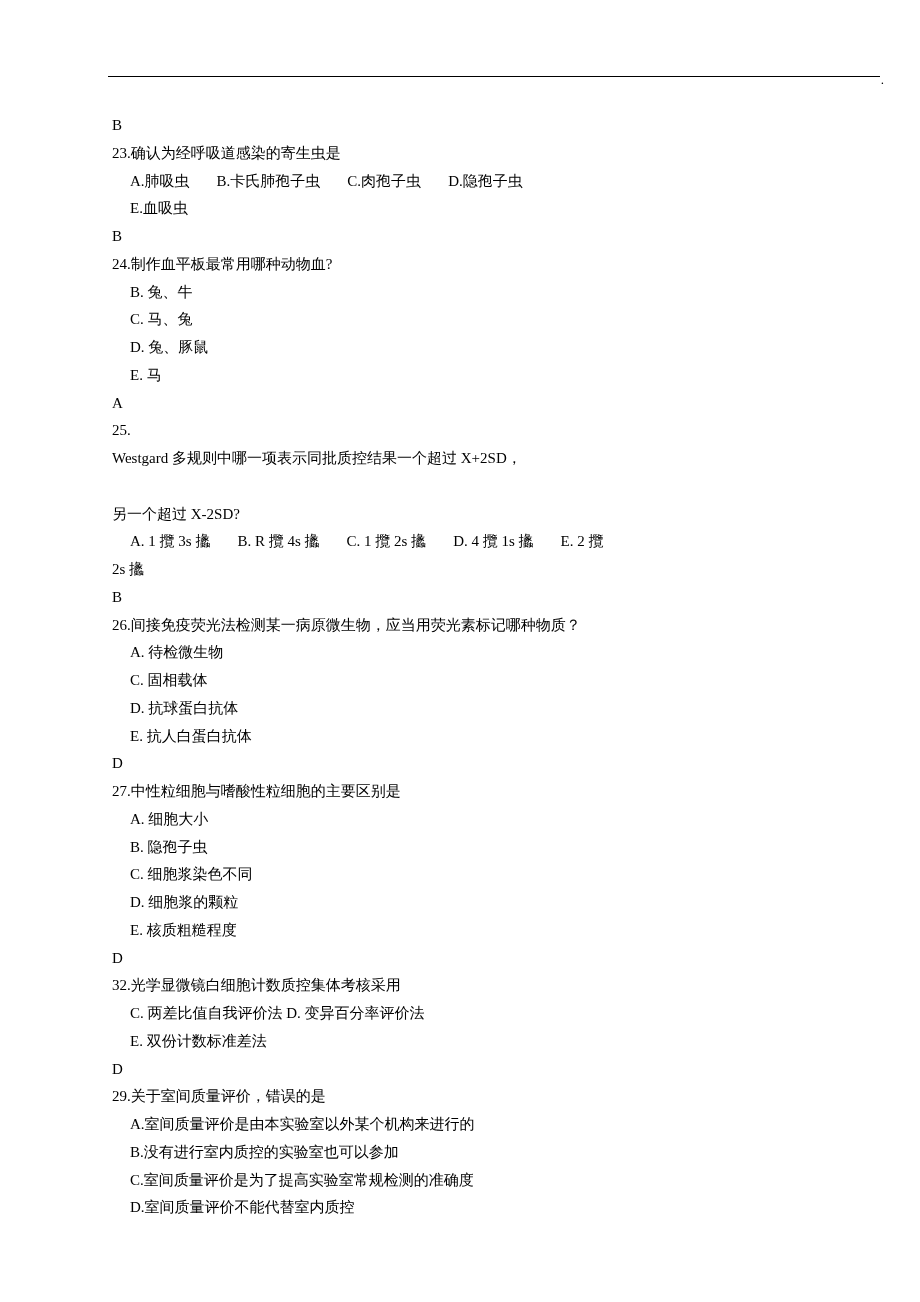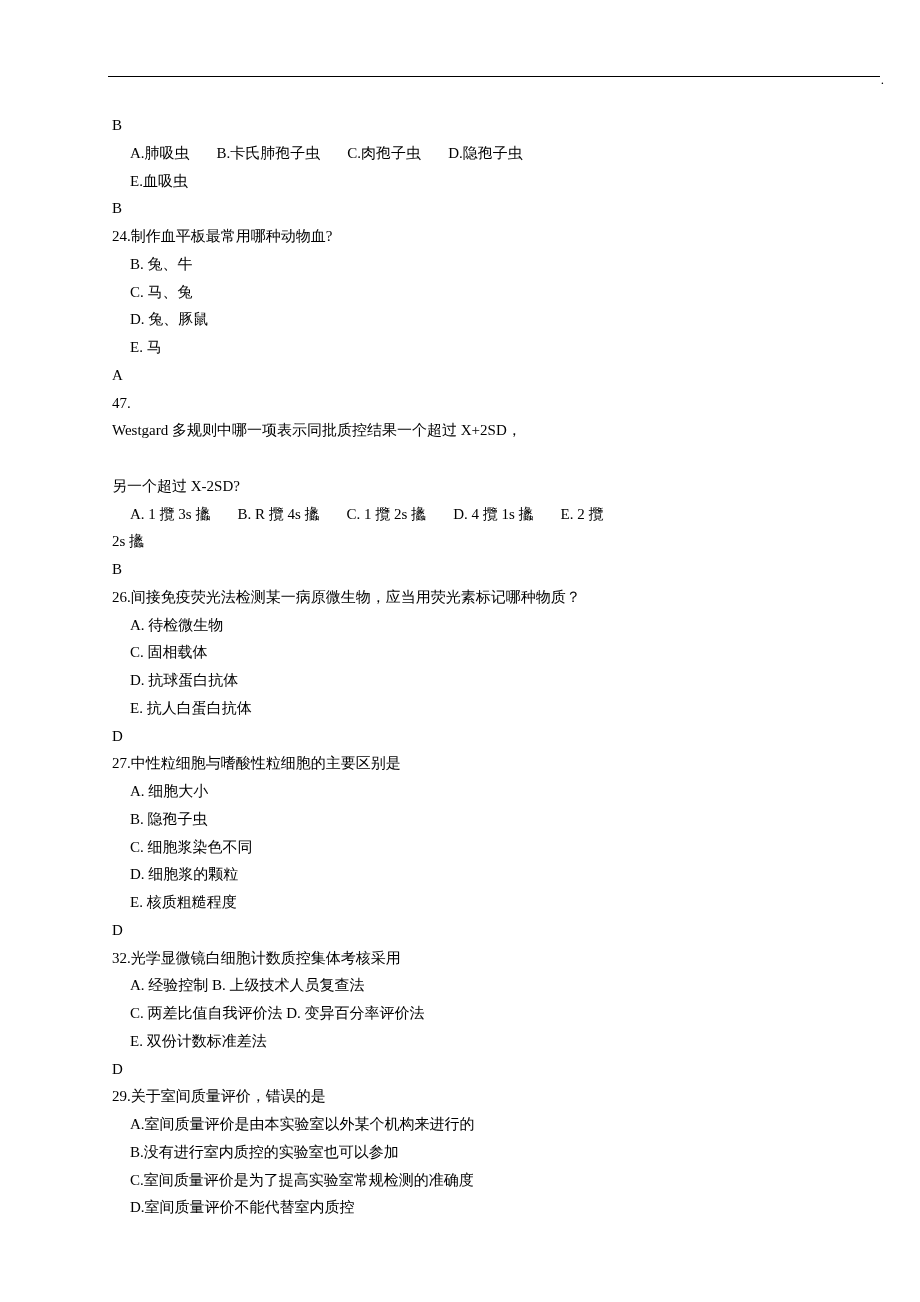--- a/index.html
+++ b/index.html
@@ -40,51 +40,51 @@
 </style>
 </head>
 <body>
 
 <div class="page">
   <div class="hr-top"></div>
   <div class="dot-tr">.</div>
 
   <div class="content" id="content">
       <div class="line">B</div>
+      <div class="line">23.确认为经呼吸道感染的寄生虫是</div>
       <div class="line indent options-inline"><span>A.肺吸虫</span><span>B.卡氏肺孢子虫</span><span>C.肉孢子虫</span><span>D.隐孢子虫</span></div>
       <div class="line indent">E.血吸虫</div>
       <div class="line">B</div>
       <div class="line">24.制作血平板最常用哪种动物血?</div>
       <div class="line indent">B.  兔、牛</div>
       <div class="line indent">C.  马、兔</div>
       <div class="line indent">D.  兔、豚鼠</div>
       <div class="line indent">E.  马</div>
       <div class="line">A</div>
-      <div class="line">47.</div>
+      <div class="line">25.</div>
       <div class="line">Westgard 多规则中哪一项表示同批质控结果一个超过 X+2SD，</div>
       <div class="line">　</div>
       <div class="line"> 另一个超过 X-2SD?</div>
       <div class="line indent options-inline"><span>A. 1 攬 3s 攭</span><span>B. R 攬 4s 攭</span><span>C. 1 攬 2s 攭</span><span>D. 4 攬 1s 攭</span><span>E. 2 攬</span></div>
       <div class="line">2s 攭</div>
       <div class="line">B</div>
       <div class="line">26.间接免疫荧光法检测某一病原微生物，应当用荧光素标记哪种物质？</div>
       <div class="line indent">A.  待检微生物</div>
       <div class="line indent">C.  固相载体</div>
       <div class="line indent">D.  抗球蛋白抗体</div>
       <div class="line indent">E.  抗人白蛋白抗体</div>
       <div class="line">D</div>
       <div class="line">27.中性粒细胞与嗜酸性粒细胞的主要区别是</div>
       <div class="line indent">A.  细胞大小</div>
       <div class="line indent">B.  隐孢子虫</div>
       <div class="line indent">C.  细胞浆染色不同</div>
       <div class="line indent">D.  细胞浆的颗粒</div>
       <div class="line indent">E.  核质粗糙程度</div>
       <div class="line">D</div>
       <div class="line">32.光学显微镜白细胞计数质控集体考核采用</div>
-      <div class="line indent">A.  经验控制 B.  上级技术人员复查法</div>
       <div class="line indent">C.  两差比值自我评价法 D.  变异百分率评价法</div>
       <div class="line indent">E.  双份计数标准差法</div>
       <div class="line">D</div>
       <div class="line">29.关于室间质量评价，错误的是</div>
       <div class="line indent">A.室间质量评价是由本实验室以外某个机构来进行的</div>
       <div class="line indent">B.没有进行室内质控的实验室也可以参加</div>
       <div class="line indent">C.室间质量评价是为了提高实验室常规检测的准确度</div>
       <div class="line indent">D.室间质量评价不能代替室内质控</div>
     </div>
 

